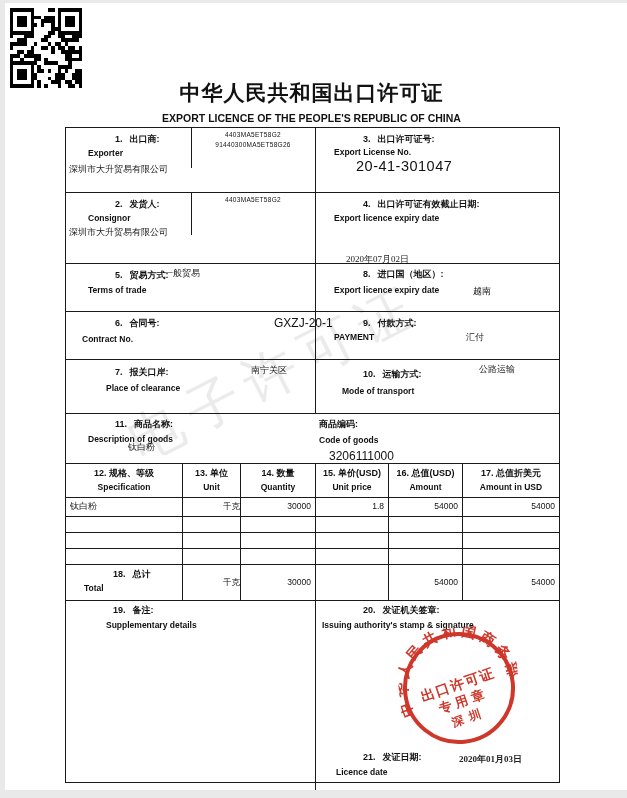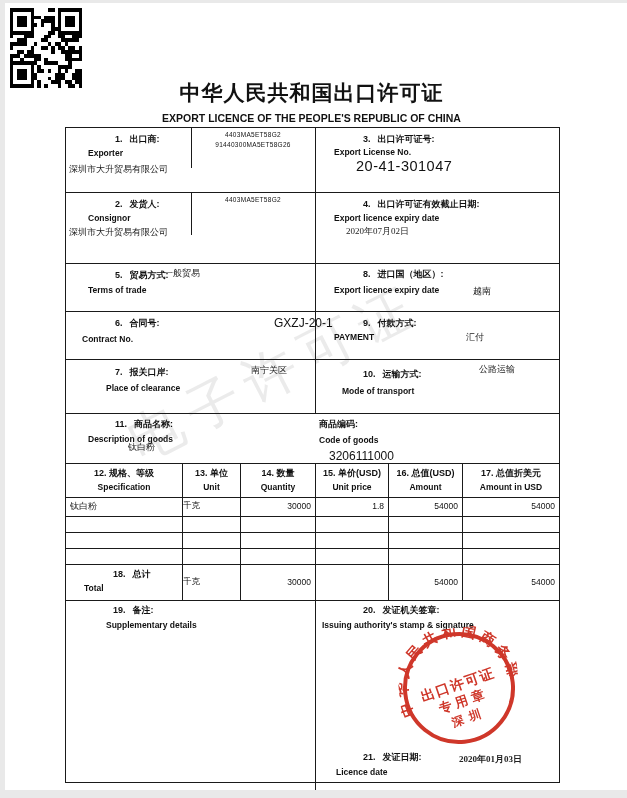--- a/index.html
+++ b/index.html
@@ -32,21 +32,21 @@
   .code{font-size:6.5px;letter-spacing:0.3px;text-align:center;line-height:10px;}
   .partial-div{position:absolute;left:125px;top:0;height:40px;border-left:1px solid #1a1a1a;}
   .bignum{position:absolute;left:40px;top:30px;font-size:14.5px;letter-spacing:0.5px;}
   
   .gcell{box-sizing:border-box;position:relative;}
   .gc0{width:117px;} .gc1{width:58px;} .gc2{width:75px;} .gc3{width:73px;} .gc4{width:74px;} .gc5{width:96px;}
   .ghead{text-align:center;}
   .ghead .h1{font-weight:bold;font-size:9px;margin-top:3px;}
   .ghead .h2{font-weight:bold;font-size:8.5px;margin-top:2px;}
   .num{text-align:right;padding-right:4px;font-size:8.5px;}
-  .ctr{text-align:left;font-family:Liberation Mono, monospace;}
+  .ctr{text-align:right;font-family:Liberation Serif, serif;}
   .watermark{position:absolute;left:130px;top:310px;width:400px;height:180px;
     transform:rotate(-27deg);transform-origin:center;
     font-size:54px;color:rgba(60,60,60,0.10);letter-spacing:10px;white-space:nowrap;
     font-family:"Liberation Serif", serif;pointer-events:none;}
   .qr{position:absolute;left:5px;top:5px;}
   .stamp{position:absolute;left:83px;top:27px;transform:rotate(-6deg);}
   .bottom-strip{position:absolute;left:0;top:790px;width:627px;height:8px;background:#e9e9e9;}
 </style>
 </head>
 <body>
@@ -234,21 +234,21 @@
         <div class="labline" style="top:5px;"><span class="no">2.</span><span class="cn">发货人:</span></div>
         <div class="enline en" style="top:20px;">Consignor</div>
         <div class="cjkval" style="left:3px;top:33px;">深圳市大升贸易有限公司</div>
         <div style="position:absolute;left:128px;top:2px;width:118px;">
           <div class="code">4403MA5ET58G2</div>
         </div>
       </div>
       <div class="cell rcol">
         <div class="labline" style="top:5px;left:6px;"><span class="no">4.</span><span class="cn">出口许可证有效截止日期:</span></div>
         <div class="enline en" style="top:20px;left:18px;">Export licence expiry date</div>
-        <div class="cjkval" style="left:30px;top:32px;text-align:right;">2020年07月02日</div>
+        <div class="cjkval" style="left:30px;top:60px;text-align:right;">2020年07月02日</div>
       </div>
     </div>
 
     <div class="trow" style="height:47px;">
       <div class="cell vr lcol">
         <div class="labline" style="top:5px;"><span class="no">5.</span><span class="cn">贸易方式:</span></div>
         <div class="enline en" style="top:21px;">Terms of trade</div>
         <div class="cjkval" style="left:98px;top:3px;">一般贸易</div>
       </div>
       <div class="cell rcol">

